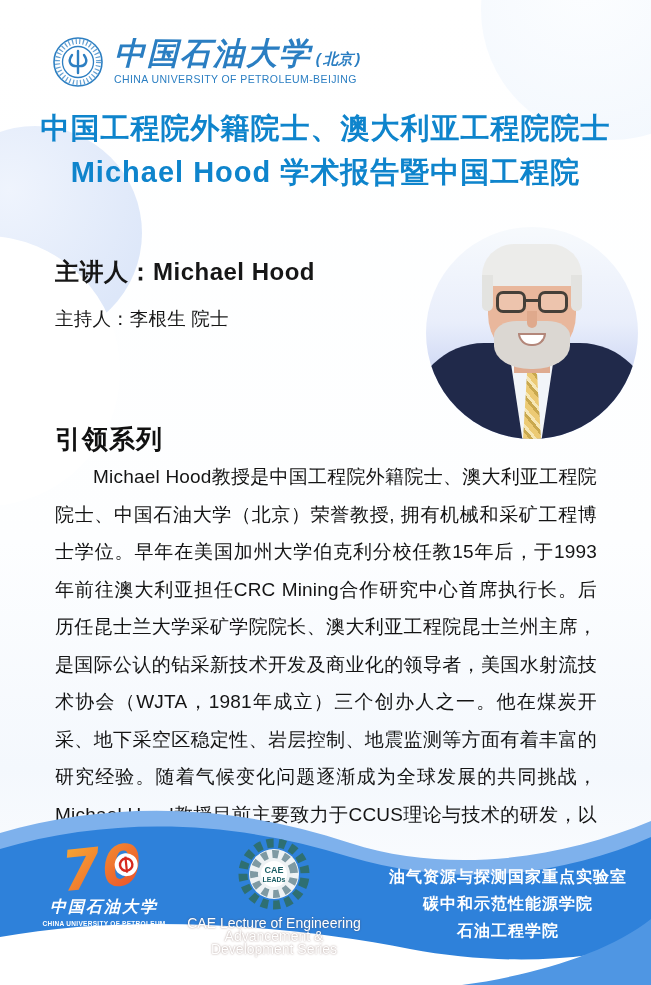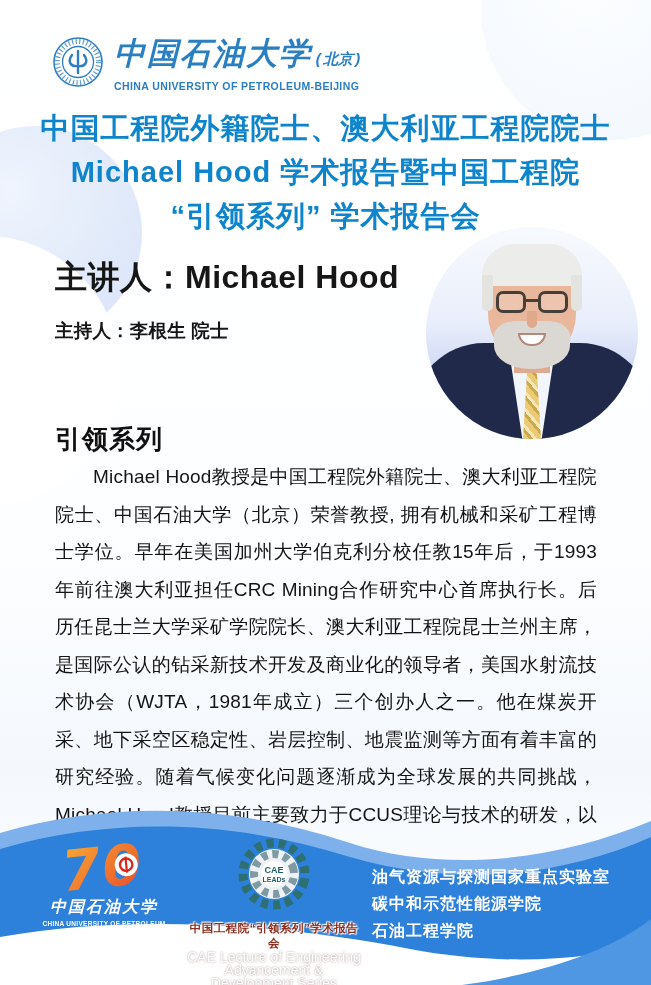--- a/index.html
+++ b/index.html
@@ -19,30 +19,30 @@
 
   
   .uni-logo{position:absolute; left:52px; top:36px; display:flex; align-items:flex-start;}
   .seal{width:52px; height:52px; margin-right:10px; flex:0 0 auto;}
   .uni-names{display:flex; flex-direction:column;}
   .uni-zh-row{display:flex; align-items:baseline;}
   .uni-zh{font-family:"DejaVu Serif",serif; font-style:italic; font-weight:bold;
     font-size:31px; color:#2a7ec2; letter-spacing:2px; line-height:34px;}
   .uni-suffix{font-family:Liberation Mono, monospace; font-style:italic; font-weight:bold;
     font-size:15px; color:#2a7ec2; margin-left:2px;}
-  .uni-en{font-size:10.5px; font-weight:bold; color:#2a7ec2; letter-spacing:.4px; margin-top:10px;}
+  .uni-en{font-size:10.5px; font-weight:normal; color:#2a7ec2; letter-spacing:.4px; margin-top:3px;}
 
   
   .main-title{position:absolute; left:0; right:0; top:106px; text-align:center;
     font-weight:800; font-size:29px; line-height:44px; color:#0e84cc; letter-spacing:1px;}
 
   
   .info{position:absolute; left:55px; top:256px; width:370px; color:#161616;}
-  .info-speaker{font-size:32px; font-weight:800; letter-spacing:.5px; margin-bottom:18px;}
-  .info-line{font-size:18.5px; margin-bottom:16px; letter-spacing:.2px;font-weight:bold;}
+  .info-speaker{font-size:24px; font-weight:800; letter-spacing:.5px; margin-bottom:18px;}
+  .info-line{font-size:18.5px; margin-bottom:16px; letter-spacing:.2px;}
 
   
   .photo{position:absolute; left:426px; top:227px; width:212px; height:212px; border-radius:50%;
     overflow:hidden; background:linear-gradient(180deg,#f7fafd 0%,#e9eefb 45%,#aebcec 100%);}
   .photo *{position:absolute;}
   .av-suit{left:-14px; bottom:-36px; width:240px; height:132px; background:#20294a; border-radius:72px 72px 0 0;}
   .av-shirt{left:84px; bottom:0; width:44px; height:82px; background:#f2f5f9; clip-path:polygon(0 0,100% 0,72% 100%,28% 100%);}
   .av-tie{left:97px; bottom:0; width:18px; height:74px;
     background:repeating-linear-gradient(50deg,#ecca74 0 5px,#c9a84e 5px 8px,#f6e7b6 8px 11px);
     clip-path:polygon(25% 0,75% 0,100% 100%,0 100%);}
@@ -69,21 +69,21 @@
   .footer svg.waves{position:absolute; left:0; top:0; width:651px; height:200px;}
   .anniv{position:absolute; left:26px; top:48px; width:156px; text-align:center; color:#fff;}
   .anniv-zh{font-family:"DejaVu Serif",serif; font-style:italic; font-weight:bold; font-size:16px; letter-spacing:2px; margin-top:-2px;}
   .anniv-en{font-size:6.5px; font-weight:bold; letter-spacing:.3px; margin-top:2px;}
   .anniv-years{display:inline-block; font-size:7px; font-weight:bold; border:1px solid #fff; padding:1px 10px; margin-top:3px; letter-spacing:1px;}
   .cae{position:absolute; left:186px; top:50px; width:176px; text-align:center;}
   .cae-zh{font-size:11.5px; font-weight:bold; color:#8d2f1f; letter-spacing:.5px; margin-top:4px;
     text-shadow:0 0 2px #fff,0 0 2px #fff,1px 1px 1px #fff,-1px -1px 1px #fff;}
   .cae-en{font-size:14px; font-weight:normal; color:#fff; line-height:13px;
     text-shadow:0 0 2px rgba(90,50,40,.55);}
-  .orgs{position:absolute; left:372px; top:78px; width:272px; 
+  .orgs{position:absolute; left:372px; top:78px; width:272px; text-align:center;
     color:#fff; font-size:16px; font-weight:bold; line-height:27px; letter-spacing:1px;}
 </style>
 </head>
 <body>
 
 <div class="poster">
 
   <div class="bubble-c"></div>
   <div class="bubble-a"></div>
   <div class="bubble-b"></div>
@@ -100,21 +100,20 @@
         <span class="uni-zh">中国石油大学</span>
         <span class="uni-suffix">(北京)</span>
       </div>
       <div class="uni-en">CHINA UNIVERSITY OF PETROLEUM-BEIJING</div>
     </div>
   </div>
 
   <div class="main-title">
     <div>中国工程院外籍院士、澳大利亚工程院院士</div>
     <div>Michael Hood 学术报告暨中国工程院</div>
-    <div>“引领系列” 学术报告会</div>
   </div>
 
   <div class="info">
     <div class="info-speaker">主讲人：Michael Hood</div>
     <div class="info-line">主持人：李根生 院士</div>
   </div>
 
   <div class="photo">
     <div class="av-suit"></div>
     <div class="av-shirt"></div>
@@ -168,21 +167,20 @@
 
     <div class="cae">
       <svg width="78" height="78" viewBox="0 0 78 78">
         <circle cx="39" cy="39" r="25" fill="#eef2f4"></circle>
         <circle cx="39" cy="39" r="31" fill="none" stroke="#2e6f72" stroke-width="9" stroke-dasharray="7 5" transform="rotate(12 39 39)"></circle>
         <circle cx="39" cy="39" r="20" fill="none" stroke="#7f9aa3" stroke-width="8" stroke-dasharray="6 5" transform="rotate(-20 39 39)"></circle>
         <circle cx="39" cy="39" r="13" fill="#ffffff"></circle>
         <text x="39" y="37.5" text-anchor="middle" font-family="Liberation Sans, sans-serif" font-weight="bold" font-size="9" fill="#1d5f66">CAE</text>
         <text x="39" y="46.5" text-anchor="middle" font-family="Liberation Sans, sans-serif" font-weight="bold" font-size="7" fill="#1d5f66">LEADs</text>
       </svg>
-      <div class="cae-zh">中国工程院“引领系列”学术报告会</div>
       <div class="cae-en">CAE Lecture of Engineering</div>
       <div class="cae-en">Advancement &amp; Development Series</div>
     </div>
 
     <div class="orgs">
       <div>油气资源与探测国家重点实验室</div>
       <div>碳中和示范性能源学院</div>
       <div>石油工程学院</div>
     </div>
   </div>

